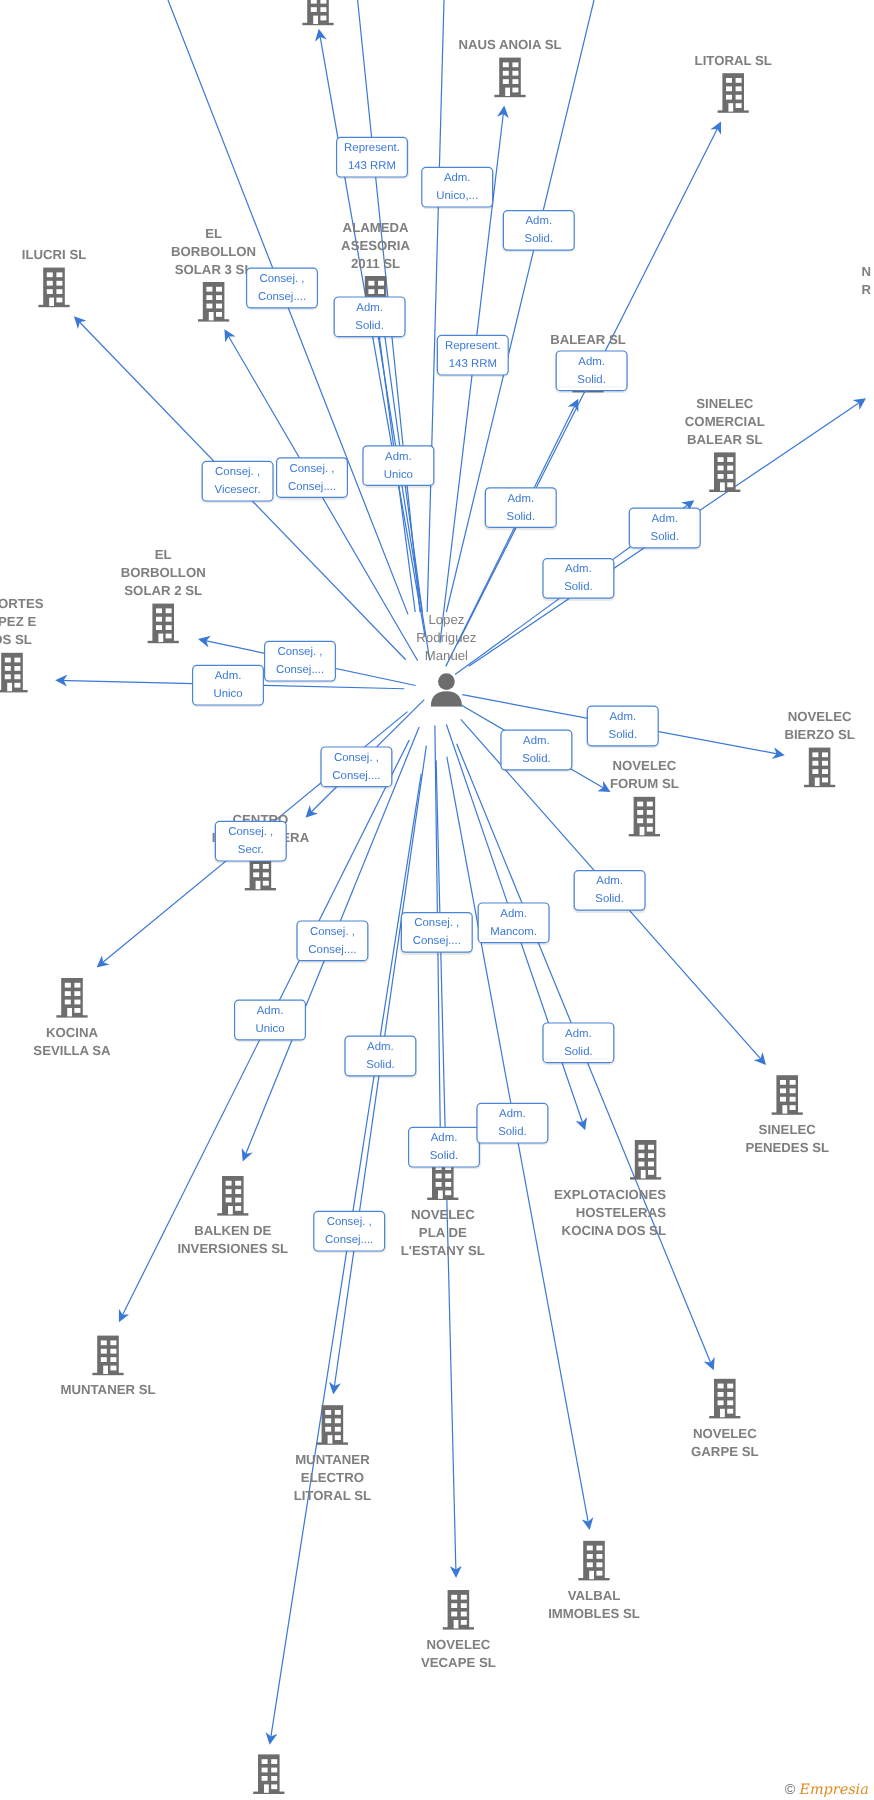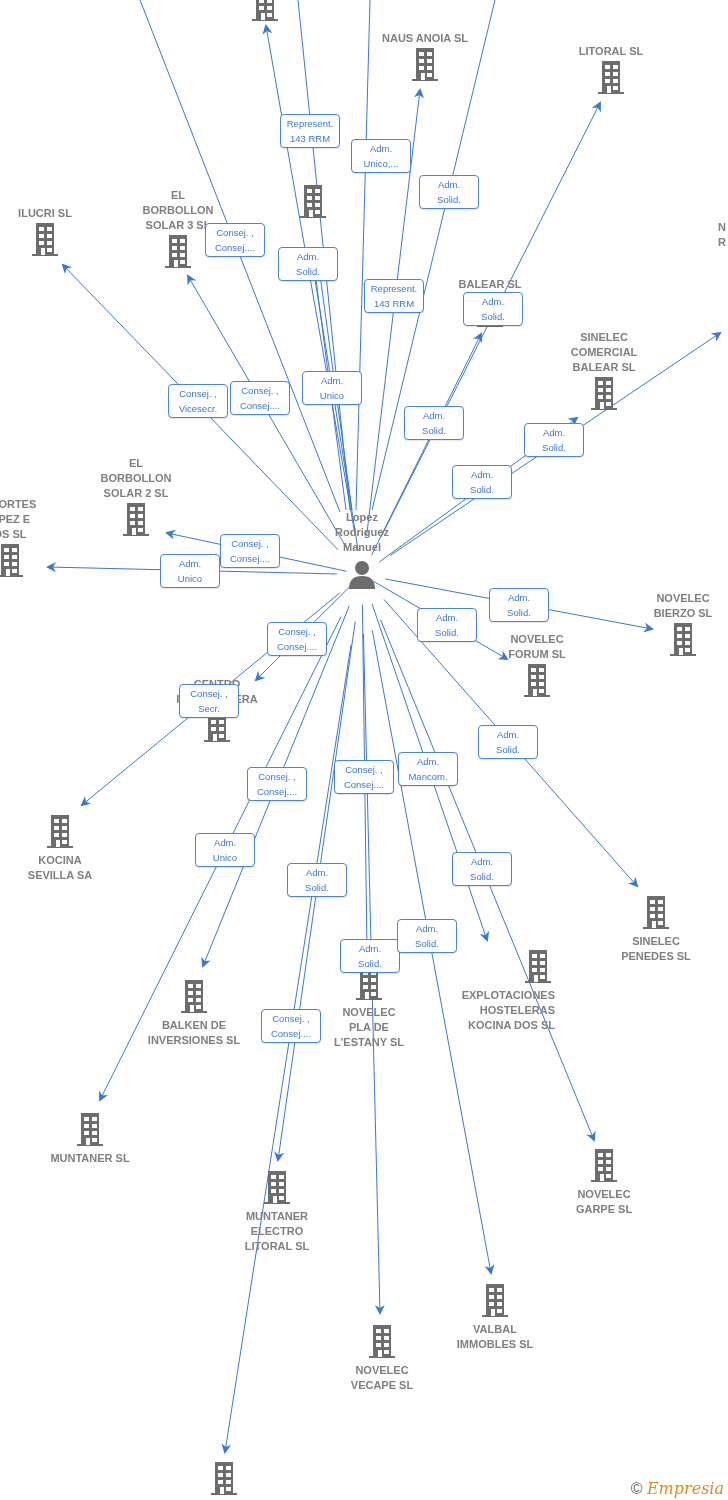--- a/index.html
+++ b/index.html
@@ -6,21 +6,21 @@
   body { width: 728px; height: 1500px; position: relative; overflow: hidden;
          font-family: "Liberation Sans", sans-serif; }
   #edges { position: absolute; left: 0; top: 0; width: 728px; height: 1500px; }
   .node { position: absolute; text-align: center; color: #7f7f7f; font-size: 11px; line-height: 15px; }
   .node .lbl { white-space: pre-line; display: block; font-weight: bold; }
   .bld { display: inline-block; }
   .elbl { position: absolute; background: #fff; border: 1px solid #4a86d6; border-radius: 4px;
           color: #3a78d6; font-size: 9.5px; line-height: 15px; text-align: center;
           padding: 1px 4px; white-space: pre-line; box-shadow: 0 1px 1px rgba(0,0,0,0.1); }
   .person { position: absolute; text-align: center; color: #7f7f7f; font-size: 11px; line-height: 15px; }
-  .footer { position: absolute; right: 4px; bottom: 2px; font-size: 16px; color: #6b6b6b; }
+  .footer { position: absolute; right: 4px; bottom: 2px; font-size: 12px; color: #6b6b6b; }
   .footer .brand { color: #e08a1e; font-family: "DejaVu Serif", serif; font-style: italic; }
 </style>
 </head>
 <body>
 
 <svg id="edges" xmlns="http://www.w3.org/2000/svg">
   <defs>
     <marker id="arr" markerWidth="10" markerHeight="10" refX="8" refY="5" orient="auto" markerUnits="userSpaceOnUse">
       <path d="M0,0 L10,5 L0,10 L3,5 Z" fill="#3a78d6"></path>
     </marker>
@@ -118,21 +118,23 @@
         <rect x="4" y="33" width="26" height="2" fill="#6d6d6d"></rect>
         <rect x="11" y="6" width="5" height="4" fill="#fff"></rect>
         <rect x="19" y="6" width="5" height="4" fill="#fff"></rect>
         <rect x="11" y="13" width="5" height="4" fill="#fff"></rect>
         <rect x="19" y="13" width="5" height="4" fill="#fff"></rect>
         <rect x="11" y="20" width="5" height="4" fill="#fff"></rect>
         <rect x="19" y="20" width="5" height="4" fill="#fff"></rect>
         <rect x="13" y="27" width="4" height="7" fill="#fff"></rect>
         <rect x="19" y="27" width="5" height="4" fill="#fff"></rect>
       </svg></div>
-    <div class="node" style="top: 183px; left: 253px; width: 120px;"><svg class="bld" width="34" height="36" viewBox="0 0 34 36">
+    <div class="node" style="top: 183px; left: 253px; width: 120px;"><span class="lbl">ALAMEDA
+ASESORIA
+2011 SL</span><svg class="bld" width="34" height="36" viewBox="0 0 34 36">
         <rect x="8" y="2" width="18" height="32" fill="#6d6d6d"></rect>
         <rect x="4" y="33" width="26" height="2" fill="#6d6d6d"></rect>
         <rect x="11" y="6" width="5" height="4" fill="#fff"></rect>
         <rect x="19" y="6" width="5" height="4" fill="#fff"></rect>
         <rect x="11" y="13" width="5" height="4" fill="#fff"></rect>
         <rect x="19" y="13" width="5" height="4" fill="#fff"></rect>
         <rect x="11" y="20" width="5" height="4" fill="#fff"></rect>
         <rect x="19" y="20" width="5" height="4" fill="#fff"></rect>
         <rect x="13" y="27" width="4" height="7" fill="#fff"></rect>
         <rect x="19" y="27" width="5" height="4" fill="#fff"></rect>
@@ -433,21 +435,21 @@
     <div class="elbl" style="left: 247px; top: 767px; min-width: 50px;">Consej. ,
 Consej....</div>
     <div class="elbl" style="left: 195px; top: 833px; min-width: 50px;">Adm.
 Unico</div>
     <div class="elbl" style="left: 287px; top: 863px; min-width: 50px;">Adm.
 Solid.</div>
     <div class="elbl" style="left: 261px; top: 1009px; min-width: 50px;">Consej. ,
 Consej....</div>
   </div>
 
-<div class="person" id="center-person" style="left: 322px; top: 510px; width: 80px; font-weight: bold;">
+<div class="person" id="center-person" style="left: 332px; top: 510px; width: 80px;">
   <span class="lbl" style="white-space:pre-line;display:block;">Lopez
 Rodriguez
 Manuel</span>
   <svg width="30" height="30" viewBox="0 0 30 30" style="margin-top:4px">
     <circle cx="15" cy="9" r="7" fill="#6d6d6d"></circle>
     <path d="M2,30 Q2,17 15,17 Q28,17 28,30 Z" fill="#6d6d6d"></path>
   </svg>
 </div>
 
 <div class="footer">

